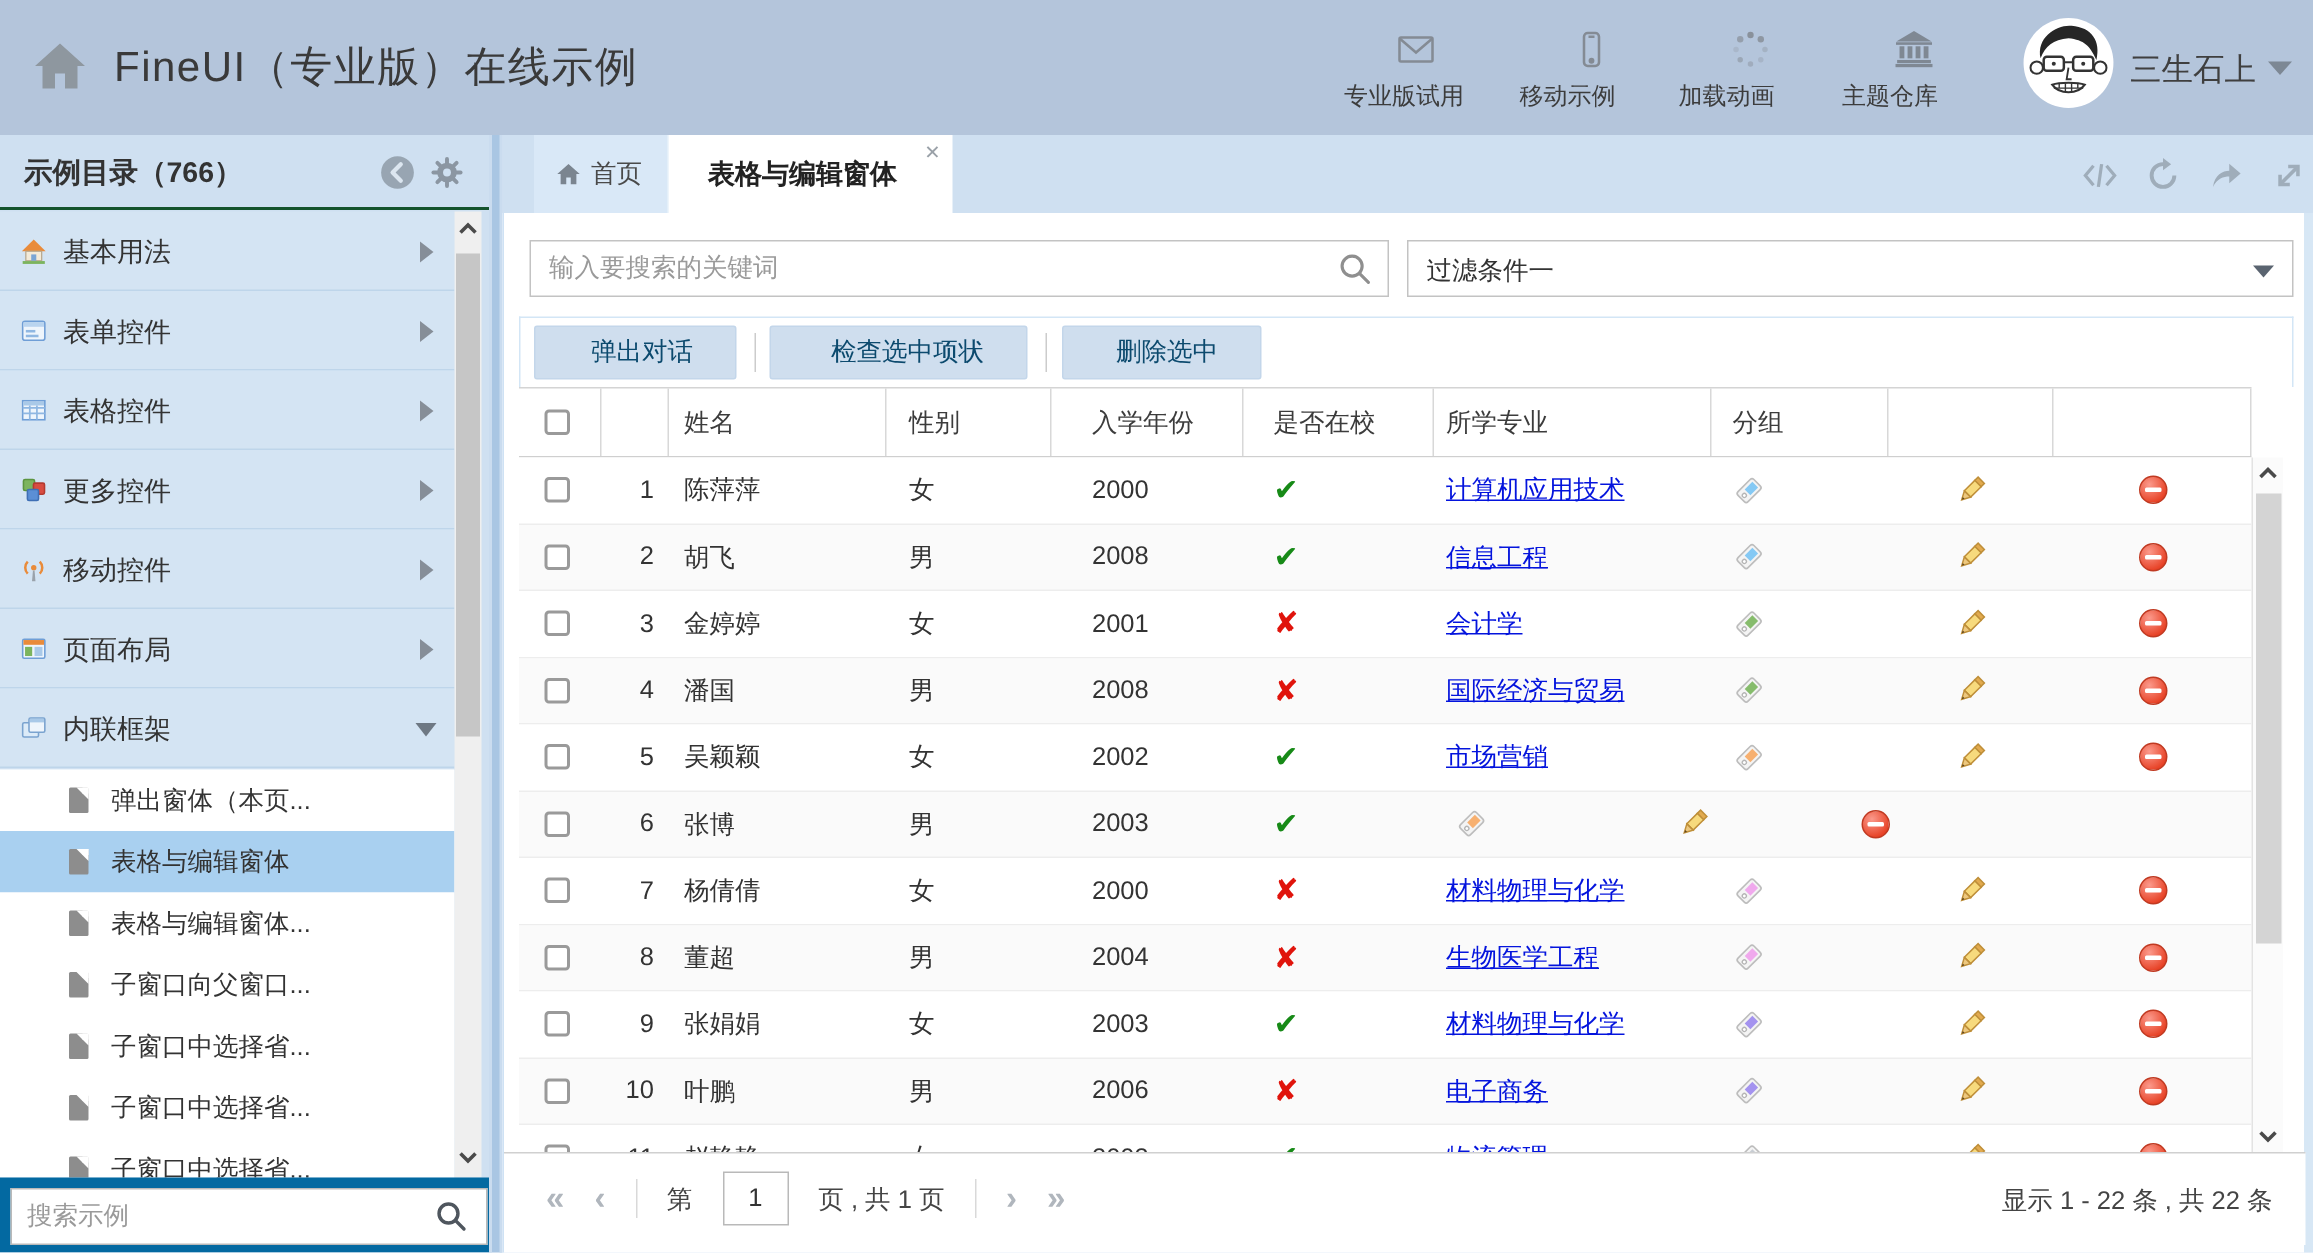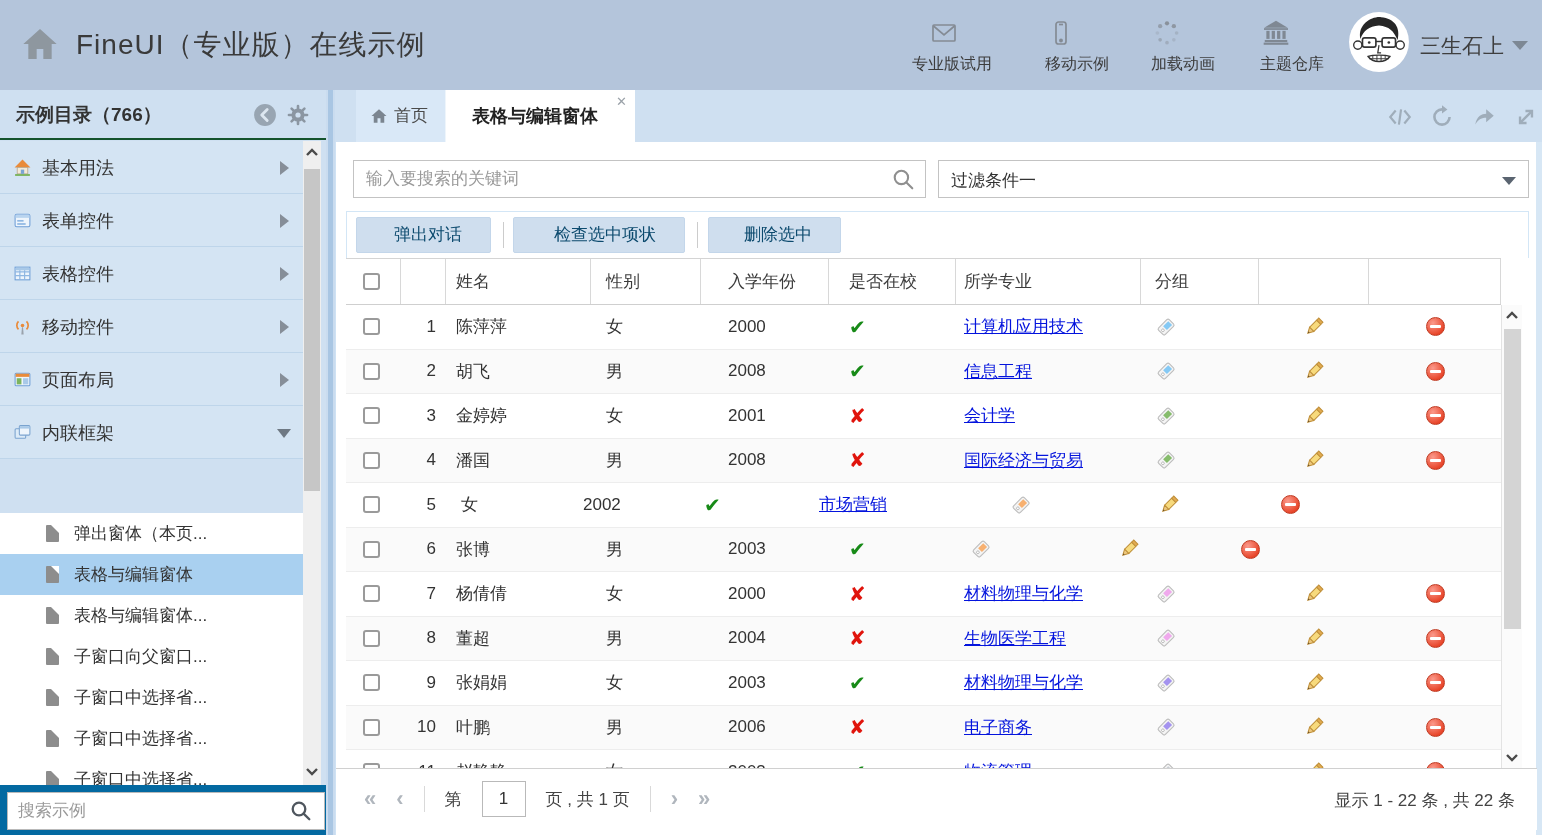--- a/index.html
+++ b/index.html
@@ -1,21 +1,21 @@
 <!DOCTYPE html>
 <html><head>
 <meta charset="utf-8">
 <style>
 *{margin:0;padding:0;box-sizing:border-box}
 html,body{width:1542px;height:835px;overflow:hidden;font-family:"Liberation Sans","DejaVu Sans",sans-serif;color:#333;background:#fff}
 
 #hdr{position:absolute;left:0;top:0;width:1542px;height:90px;background:#b4c5db}
 #logo{position:absolute;left:20px;top:24px}
 #title{position:absolute;left:76px;top:26px;font-size:28px;font-weight:normal;color:#3a3a3a;letter-spacing:1px}
-.hact{position:absolute;top:16px;width:96px;text-align:right;cursor:pointer}
+.hact{position:absolute;top:16px;width:96px;text-align:left;cursor:pointer}
 .hact .ic{height:34px;display:flex;align-items:center;justify-content:center}
 .hact .lb{margin-top:4px;font-size:16px;color:#3c3c3c}
 #avatar{position:absolute;left:1348px;top:11px;width:62px;height:62px}
 #uname{position:absolute;left:1420px;top:32px;font-size:21px;color:#3f3f3f}
 #ucaret{position:absolute;left:1512px;top:41px;width:0;height:0;border-left:8px solid transparent;border-right:8px solid transparent;border-top:9px solid #7d8894}
 
 #side{position:absolute;left:0;top:90px;width:326px;height:745px;background:#cfe0f1;overflow:hidden}
 #side-hd{position:absolute;left:0;top:0;width:326px;height:50px;border-bottom:2px solid #14532d}
 #side-title{position:absolute;left:16px;top:12px;font-size:19px;font-weight:bold;color:#333}
 #side-back{position:absolute;left:253px;top:13px}
@@ -214,20 +214,29 @@
       <svg class="gi" width="19" height="19" viewBox="0 0 18 18">
           <rect x="2" y="3" width="14" height="12" fill="#eef5fc" stroke="#6f9ed6"></rect>
           <rect x="2.5" y="3.5" width="13" height="2.5" fill="#a9c9e8"></rect>
           <path d="M2,7.5 H16 M2,11 H16 M6.5,6 V15 M11,6 V15" stroke="#8fb7e2" stroke-width="1.1" fill="none"></path>
         </svg>
       <span class="gl">表格控件</span>
         <span class="arr-r"></span>
     </div>
     <div class="grp">
       <svg class="gi" width="19" height="19" viewBox="0 0 18 18">
+          <rect x="2.5" y="2.5" width="7" height="7" rx="1" fill="#7cb45e" stroke="#5b9440"></rect>
+          <rect x="8.8" y="4.8" width="7" height="7" rx="1" fill="#d94c41" stroke="#b33a30"></rect>
+          <rect x="5" y="8.8" width="7" height="7" rx="1" fill="#5b8fd6" stroke="#3f6fb5"></rect>
+        </svg>
+      <span class="gl">更多控件</span>
+        <span class="arr-r"></span>
+    </div>
+    <div class="grp">
+      <svg class="gi" width="19" height="19" viewBox="0 0 18 18">
           <path d="M5.2,4.2 A5.4,5.4 0 0 0 5.2,11.8 M12.8,4.2 A5.4,5.4 0 0 1 12.8,11.8" fill="none" stroke="#e98b3a" stroke-width="1.6"></path>
           <circle cx="9" cy="8" r="1.7" fill="#e98b3a"></circle>
           <polygon points="7.9,16.5 10.1,16.5 9.5,9.8 8.5,9.8" fill="#9aa2ab"></polygon>
         </svg>
       <span class="gl">移动控件</span>
         <span class="arr-r"></span>
     </div>
     <div class="grp">
       <svg class="gi" width="19" height="19" viewBox="0 0 18 18">
           <rect x="2" y="3" width="14" height="12" rx="1" fill="#eef5fc" stroke="#6f9ed6"></rect>
@@ -518,20 +527,21 @@
         <div class="td c9">
             <span class="minus"></span>
           </div>
       </div>
 
       <div class="tr">
         <div class="td c0">
             <input type="checkbox" class="cb" style="">
           </div>
         <div class="td c1">5</div>
+        <div class="td c2">吴颖颖</div>
         <div class="td c3">女</div>
         <div class="td c4">2002</div>
         <div class="td c5">
             <span class="st" style="color: rgb(23, 138, 23);">✔</span>
           </div>
         <div class="td c6">
             <a class="lnk">市场营销</a>
           </div>
         <div class="td c7">
             <svg class="tag" viewBox="0 0 20 20">

